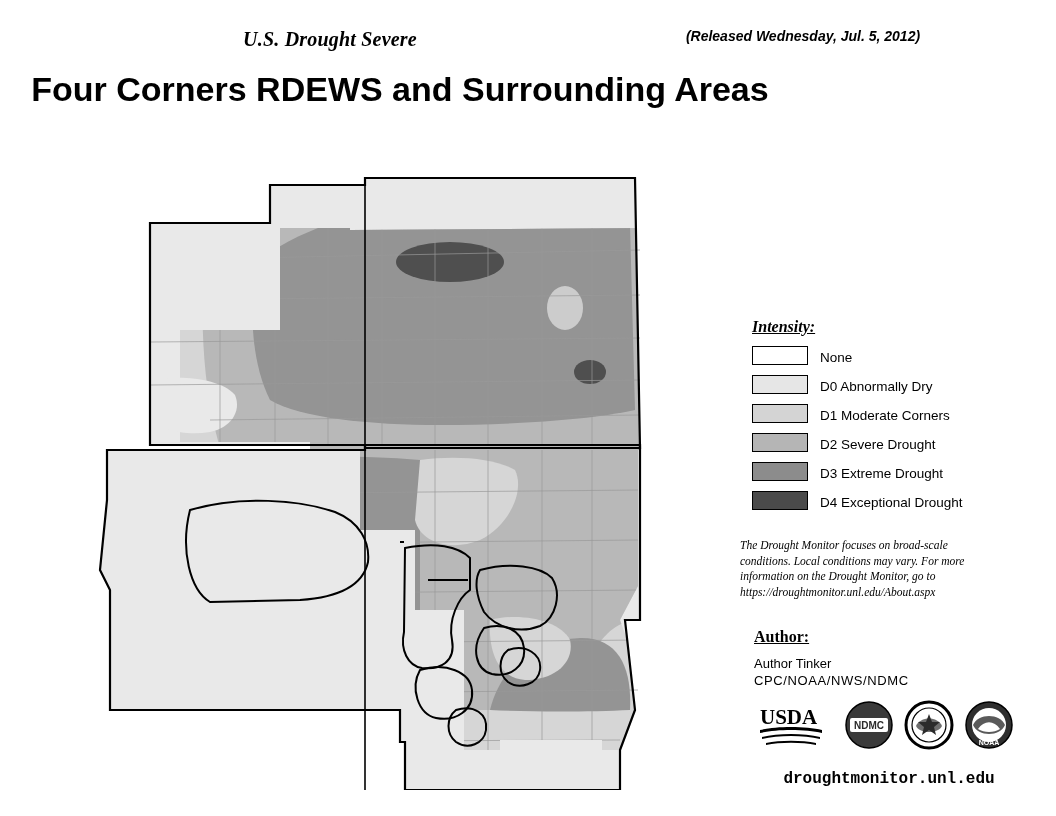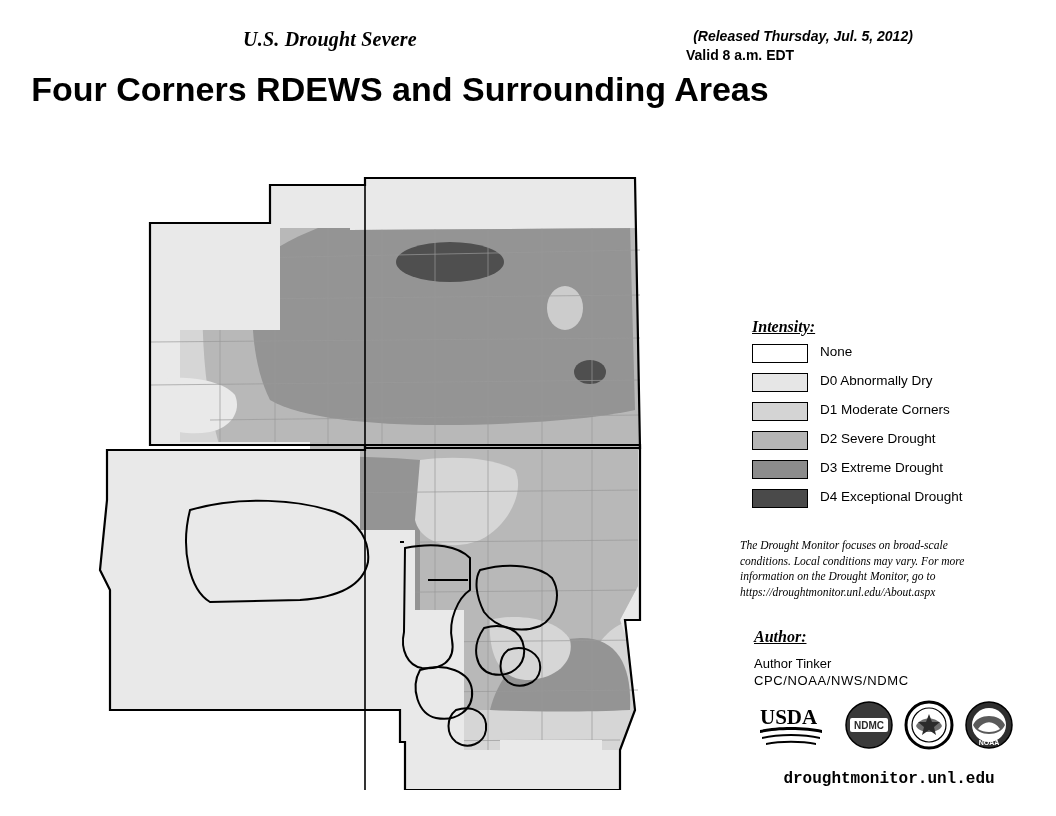--- a/index.html
+++ b/index.html
@@ -86,21 +86,21 @@
   #legend-title {
     font-size: 16px;
     font-style: italic;
     font-weight: bold;
     text-decoration: underline;
     margin-bottom: 8px;
     font-family: "Liberation Serif", serif;
   }
   .legend-row {
     display: flex;
-    align-items: flex-start;
+    align-items: flex-end;
     height: 21px;
     margin-bottom: 8px;
   }
   .legend-swatch {
     width: 56px;
     height: 19px;
     border: 1px solid #000;
     box-sizing: border-box;
     flex: 0 0 auto;
   }
@@ -121,21 +121,20 @@
     line-height: 1.35;
     font-family: "Liberation Serif", serif;
   }
 
   
   #author-title {
     position: absolute;
     left: 754px;
     top: 628px;
     font-size: 16px;
-    font-style: italic;
     font-weight: bold;
     text-decoration: underline;
     font-family: "Liberation Serif", serif;
   }
   #author-name {
     position: absolute;
     left: 754px;
     top: 656px;
     font-size: 13px;
   }
@@ -170,22 +169,21 @@
     font-family: Liberation Mono, monospace;
   }
 </style>
 </head>
 <body>
 
 <div id="header-subtitle">U.S. Drought Severe</div>
 <div id="header-title">Four Corners RDEWS and Surrounding Areas</div>
 
 <div id="date-block">
-  <div id="date-released">(Released Thursday, Jul. 5, 2012)</div>
-  <div id="date-valid">Valid 8 a.m. EDT</div>
+  <div id="date-released">(Released Wednesday, Jul. 5, 2012)</div>
 </div>
 
 <div id="map-area">
   <svg width="640" height="640" viewBox="0 0 640 640" xmlns="http://www.w3.org/2000/svg">
     <defs>
       <clipPath id="clipRegion">
         <path d="M86,180 L220,180 L220,78 L290,78 L290,80 L583,78 L590,296 L600,296 L600,300
                  L578,300 L578,436 L560,470 L578,520 L578,600 L542,600 L542,590 L440,590
                  L440,600 L404,600 L404,460 L355,460 L355,380 L300,380 L300,300 L250,300
                  L250,292 L86,292 Z"></path>

